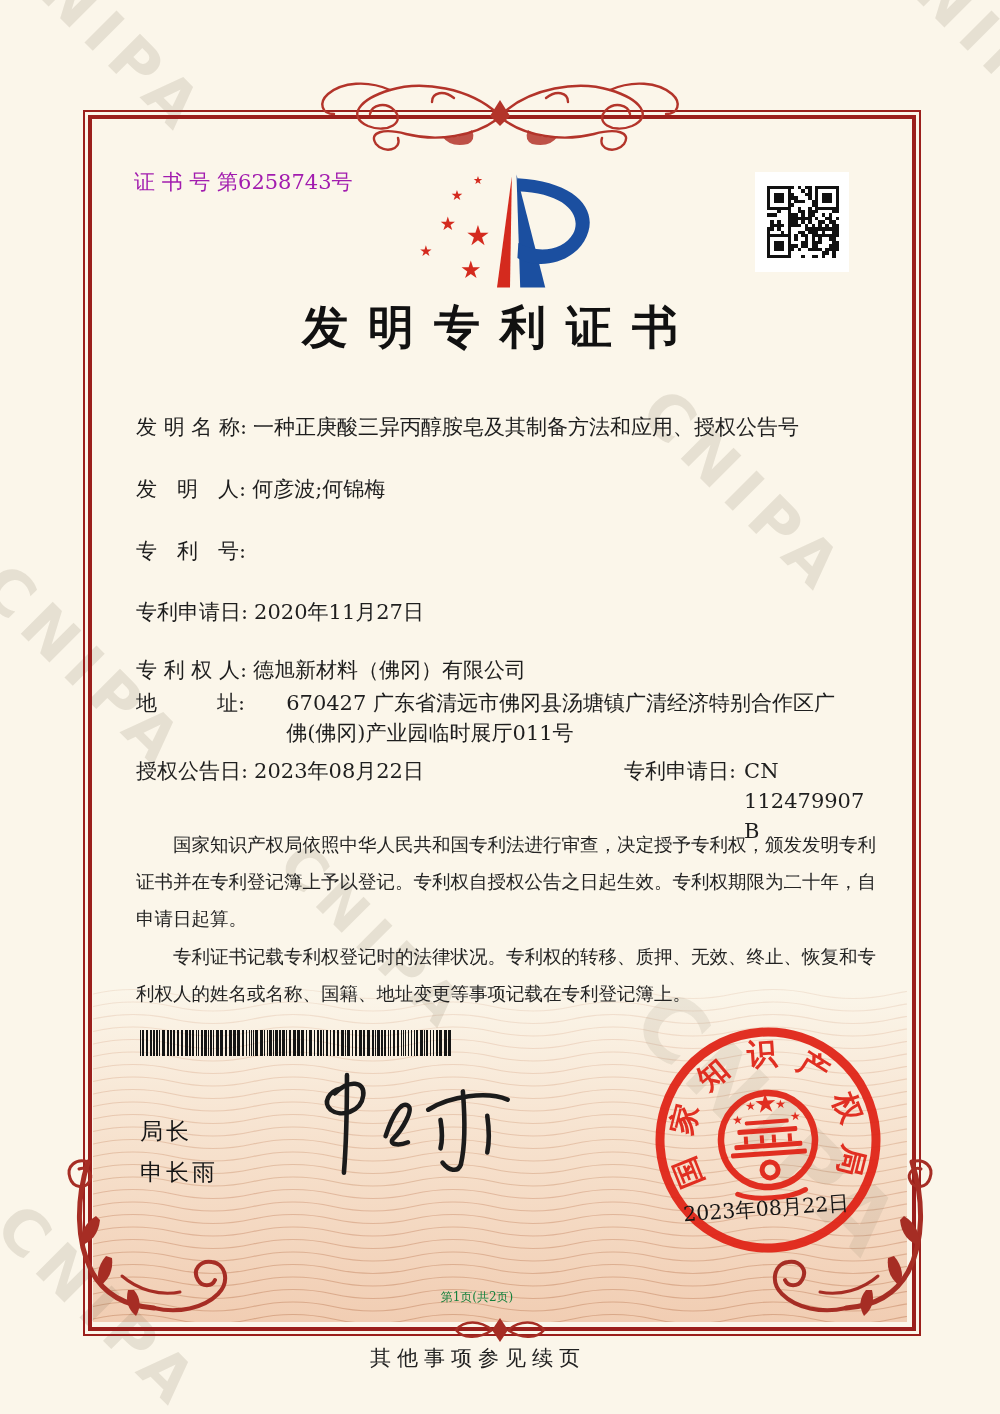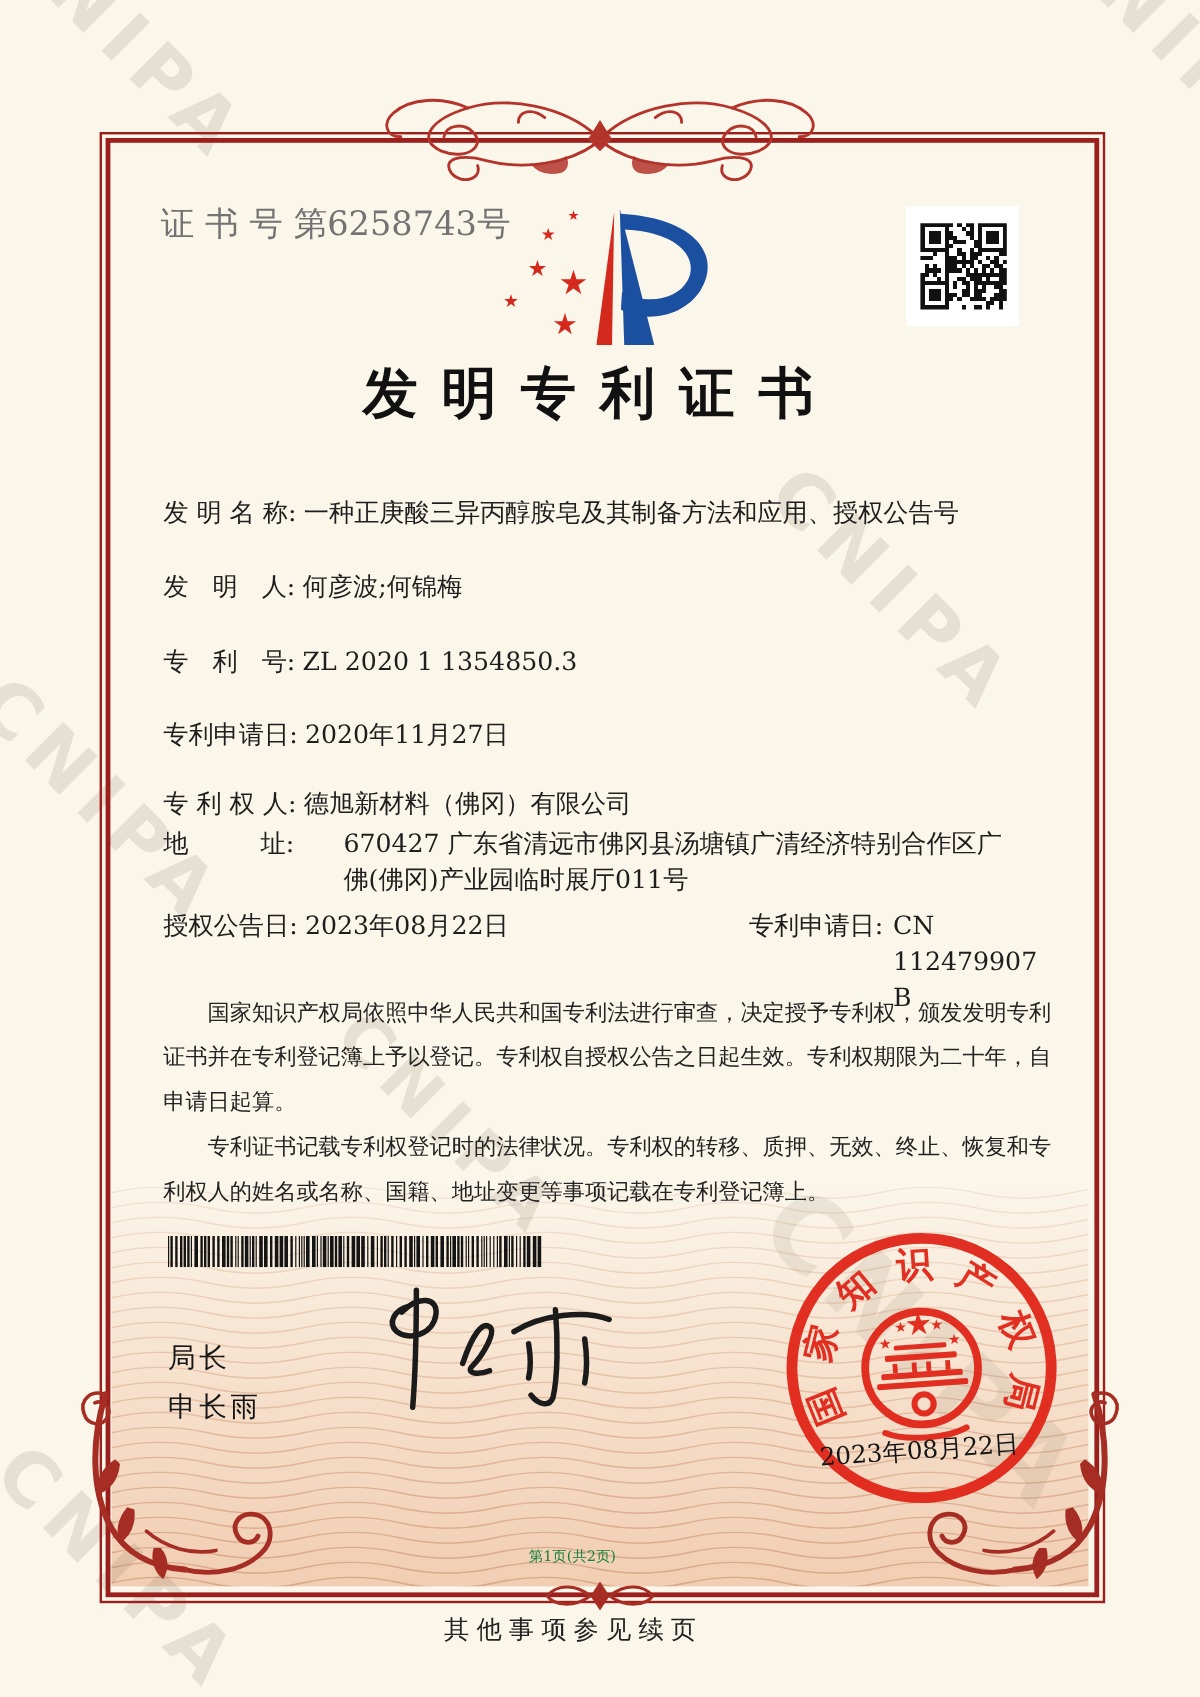--- a/index.html
+++ b/index.html
@@ -11,21 +11,21 @@
       font-weight:bold;color:rgba(125,112,88,0.16);letter-spacing:10px;z-index:2;white-space:nowrap;}
   
   #waveband{position:absolute;left:93px;top:988px;width:814px;height:334px;overflow:hidden;z-index:1;
             background:linear-gradient(180deg, rgba(244,214,190,0) 0%, rgba(243,210,184,0.55) 45%, rgba(240,201,173,0.9) 100%);}
   
   #frame{position:absolute;left:83px;top:110px;width:834px;height:1222px;border:2px solid #9b1f1c;z-index:3;}
   #frame-inner{position:absolute;inset:3px;border:4px solid #9b1f1c;}
   .orn{position:absolute;z-index:4;}
   
   .content{z-index:5;}
-  #certno{left:134px;top:168px;font-size:28px;white-space:pre;color:#737373;}
+  #certno{left:134px;top:168px;font-size:21px;white-space:pre;color:#a21caf;}
   #qrpatch{left:755px;top:172px;width:94px;height:100px;background:#ffffff;}
   #qr{left:767px;top:186px;width:72px;height:72px;}
   #logo{left:408px;top:160px;width:204px;height:142px;}
   #title{left:0;top:297px;width:1000px;text-align:center;font-size:46px;font-weight:bold;
          letter-spacing:20px;color:#111;}
   .frow{position:absolute;left:136px;width:744px;display:flex;font-size:21px;line-height:30px;}
   .flabel{white-space:pre;color:#1e1e1e;flex:0 0 auto;}
   .fvalue{color:#1e1e1e;width:565px;margin-left:6px;}
   #grantrow2{left:488px;top:0;position:absolute;display:flex;font-size:21px;}
   #paras{left:136px;top:826px;width:742px;font-size:18.5px;line-height:37px;color:#232323;}
@@ -405,21 +405,20 @@
       <div class="frow content" style="top: 412px;">
         <span class="flabel">发 明 名 称:</span>
         <span class="fvalue">一种正庚酸三异丙醇胺皂及其制备方法和应用、授权公告号</span>
       </div>
       <div class="frow content" style="top: 474px;">
         <span class="flabel">发   明   人:</span>
         <span class="fvalue">何彦波;何锦梅</span>
       </div>
       <div class="frow content" style="top: 536px;">
         <span class="flabel">专   利   号:</span>
-        <span class="fvalue">ZL 2020 1 1354850.3</span>
       </div>
       <div class="frow content" style="top: 597px;">
         <span class="flabel">专利申请日:</span>
         <span class="fvalue">2020年11月27日</span>
       </div>
       <div class="frow content" style="top: 655px;">
         <span class="flabel">专 利 权 人:</span>
         <span class="fvalue">德旭新材料（佛冈）有限公司</span>
       </div>
       <div class="frow content" style="top: 688px; gap: 35px;">

